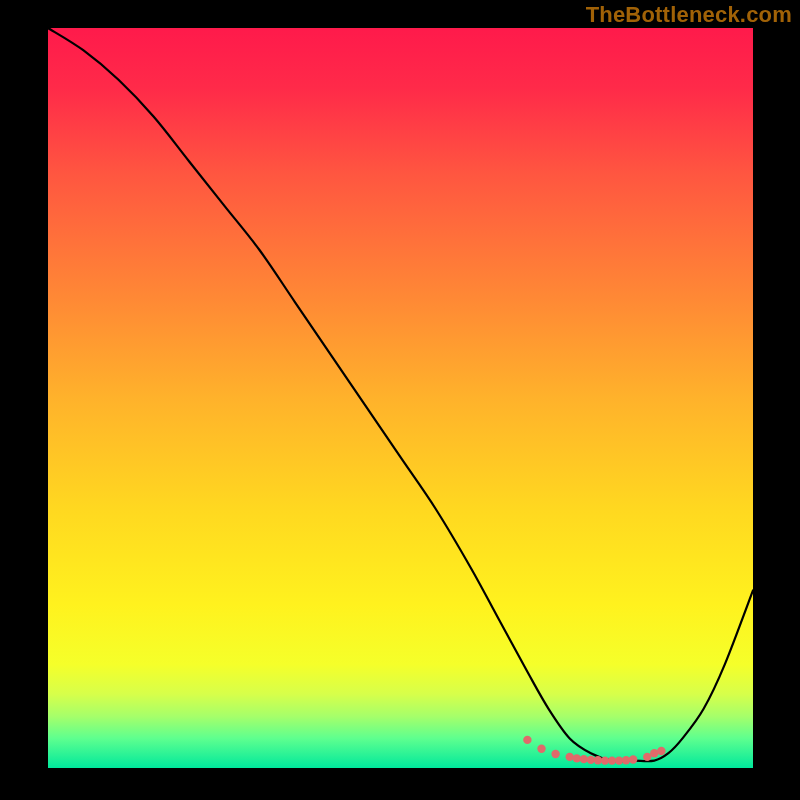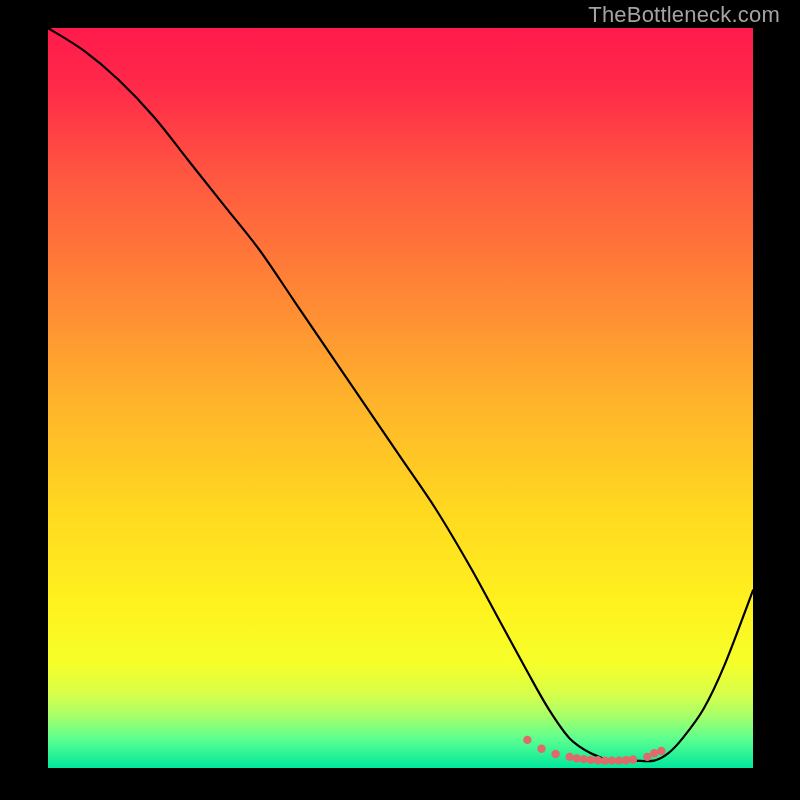--- a/index.html
+++ b/index.html
@@ -13,24 +13,24 @@
   }
   .frame {
     position: relative;
     width: 800px;
     height: 800px;
     background: #000000;
   }
   .attribution {
     position: absolute;
     top: 2px;
-    right: 20px;
-    color: #a3a3a3;
+    right: 8px;
+    color: #a16207;
     font-size: 22px;
-    font-weight: 400;
+    font-weight: 700;
     letter-spacing: 0.2px;
     z-index: 5;
   }
   svg {
     position: absolute;
     top: 0;
     left: 0;
   }
 </style>
 </head>

